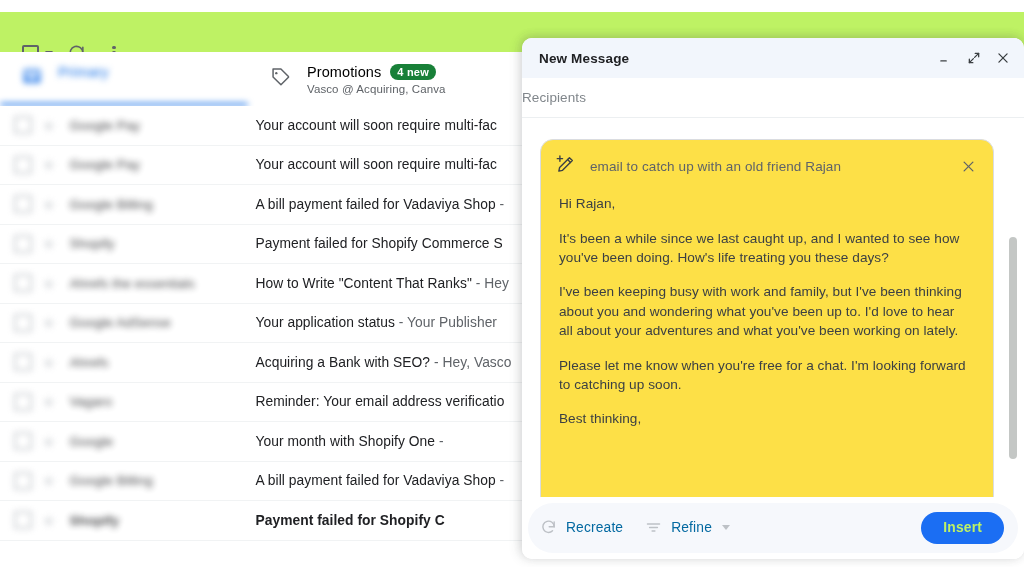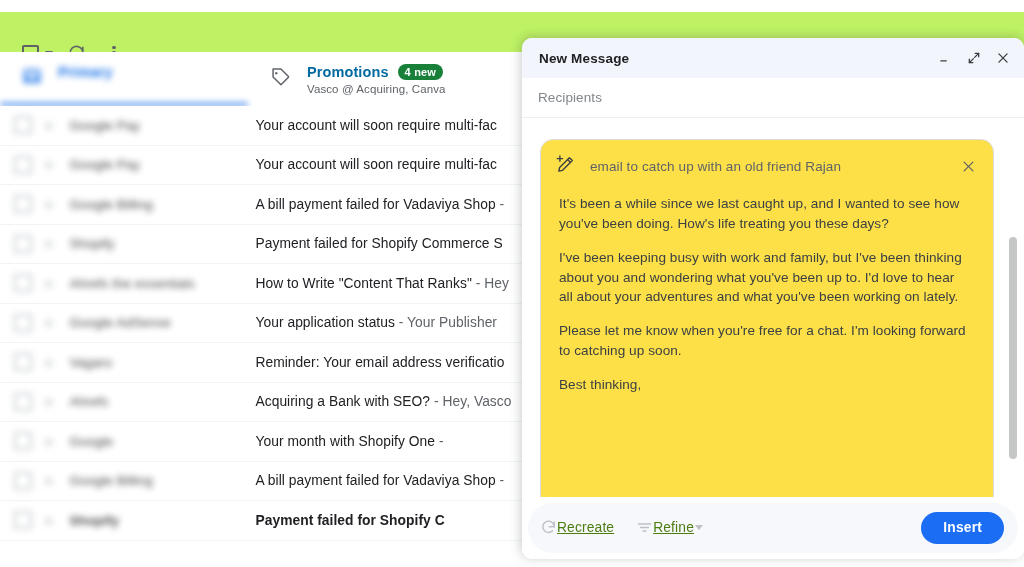--- a/index.html
+++ b/index.html
@@ -120,22 +120,22 @@
     position: relative;
     box-sizing: border-box;
   }
   .gm-tab.primary { width: 248px; filter: blur(3.2px); }
   .gm-tab.promotions { width: 280px; }
   .tab-ico { margin-top: 2px; }
   .tab-textwrap { display: flex; flex-direction: column; gap: 3px; }
   .tab-title-row { display: flex; align-items: center; gap: 9px; }
   .tab-title {
     font-size: 14.5px;
-    color: #0369a1;
-    font-weight: 700;
+    color: #000000;
+    font-weight: 400;
     letter-spacing: .1px;
   }
   .gm-tab.primary .tab-title { color: #1a73e8; }
   .badge-new {
     background: #188038;
     color: #fff;
     font-size: 11px;
     font-weight: 700;
     border-radius: 9px;
     padding: 1.5px 7px 2.5px;
@@ -254,21 +254,21 @@
   .hdr-ic {
     width: 18px; height: 18px;
     display: flex; align-items: center; justify-content: center;
   }
 
   .cmp-field {
     height: 39px;
     flex: 0 0 auto;
     display: flex;
     align-items: center;
-    padding: 0 16px;
+    padding: 0 0;
     border-bottom: 1px solid #eceff1;
     font-size: 13.5px;
     color: #80868b;
     letter-spacing: .1px;
   }
 
   .cmp-body {
     position: relative;
     flex: 1 1 auto;
     overflow: hidden;
@@ -358,37 +358,37 @@
   .foot-inner {
     position: relative;
     display: flex;
     align-items: center;
     width: 100%;
     gap: 22px;
   }
   .foot-btn {
     display: flex;
     align-items: center;
-    color: #4d7c0f;
+    gap: 9px;
+    color: #0369a1;
     font-size: 13.8px;
     letter-spacing: .15px;
-    text-decoration: underline;
   }
   .foot-btn .fi { display: flex; align-items: center; }
   .tri-down {
     width: 0; height: 0;
     border-left: 4.5px solid transparent;
     border-right: 4.5px solid transparent;
     border-top: 5px solid #bdc1c6;
     margin-left: 1px;
   }
   .insert-btn {
     margin-left: auto;
     background: #1b6ef3;
-    color: #ffffff;
+    color: #bef264;
     font-size: 13.8px;
     font-weight: 700;
     letter-spacing: .2px;
     border-radius: 20px;
     padding: 9px 22px;
     border: none;
     font-family: "Liberation Sans", sans-serif;
     line-height: 1;
   }
 </style>
@@ -535,35 +535,35 @@
         <div class="row-subject">
           <span class="sbj">Your application status</span><span class="snip"> - Your Publisher</span>
         </div>
       </div>
 
 
       <div class="gm-row">
         <div class="blur-left">
           <span class="row-cb"></span>
           <span class="row-star">★</span>
+          <span class="row-sender">Ahrefs</span>
+        </div>
+        <div class="row-subject">
+          <span class="sbj">Acquiring a Bank with SEO?</span><span class="snip"> - Hey, Vasco</span>
+        </div>
+      </div>
+
+      <div class="gm-row">
+        <div class="blur-left">
+          <span class="row-cb"></span>
+          <span class="row-star">★</span>
           <span class="row-sender">Vagaro</span>
         </div>
         <div class="row-subject">
           <span class="sbj">Reminder: Your email address verificatio</span><span class="snip"></span>
-        </div>
-      </div>
-
-      <div class="gm-row">
-        <div class="blur-left">
-          <span class="row-cb"></span>
-          <span class="row-star">★</span>
-          <span class="row-sender">Ahrefs</span>
-        </div>
-        <div class="row-subject">
-          <span class="sbj">Acquiring a Bank with SEO?</span><span class="snip"> - Hey, Vasco</span>
         </div>
       </div>
 
       <div class="gm-row">
         <div class="blur-left">
           <span class="row-cb"></span>
           <span class="row-star">★</span>
           <span class="row-sender">Google</span>
         </div>
         <div class="row-subject">
@@ -643,20 +643,21 @@
           <span class="gen-prompt-text">email to catch up with an old friend Rajan</span>
           <span class="gen-close">
             <svg width="15" height="15" viewBox="0 0 24 24" stroke="#5f6368" stroke-width="2" stroke-linecap="round">
               <line x1="5" y1="5" x2="19" y2="19"></line>
               <line x1="19" y1="5" x2="5" y2="19"></line>
             </svg>
           </span>
         </div>
 
         <div class="gen-text">
+          <p>Hi Rajan,</p>
           <p>It's been a while since we last caught up, and I wanted to see how you've been doing. How's life treating you these days?</p>
           <p>I've been keeping busy with work and family, but I've been thinking about you and wondering what you've been up to. I'd love to hear all about your adventures and what you've been working on lately.</p>
           <p>Please let me know when you're free for a chat. I'm looking forward to catching up soon.</p>
           <p>Best thinking,</p>
         </div>
       </div>
 
       <div class="cmp-scroll">
         <div class="thumb"></div>
       </div>

